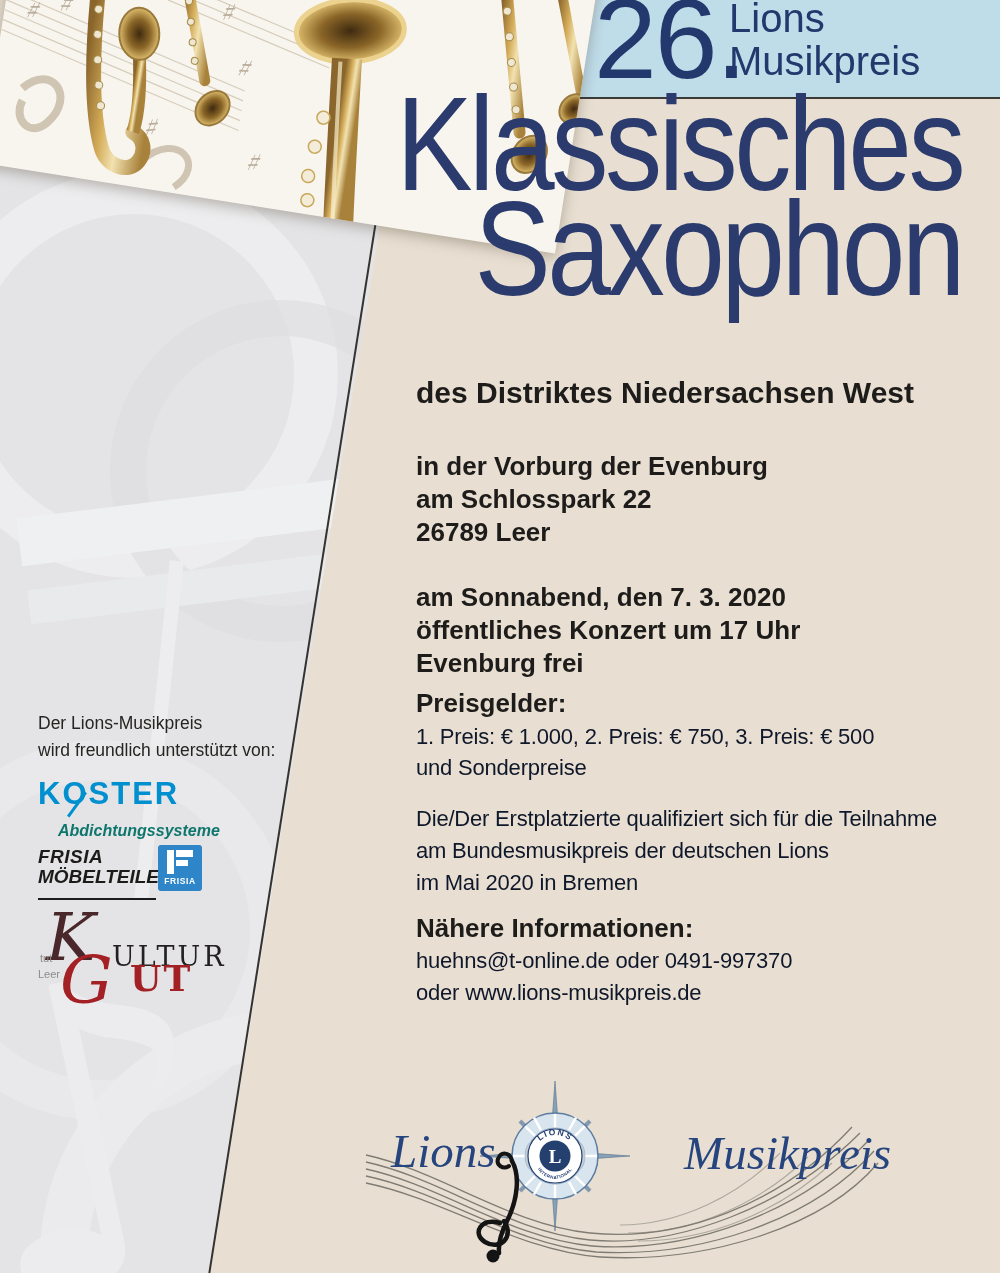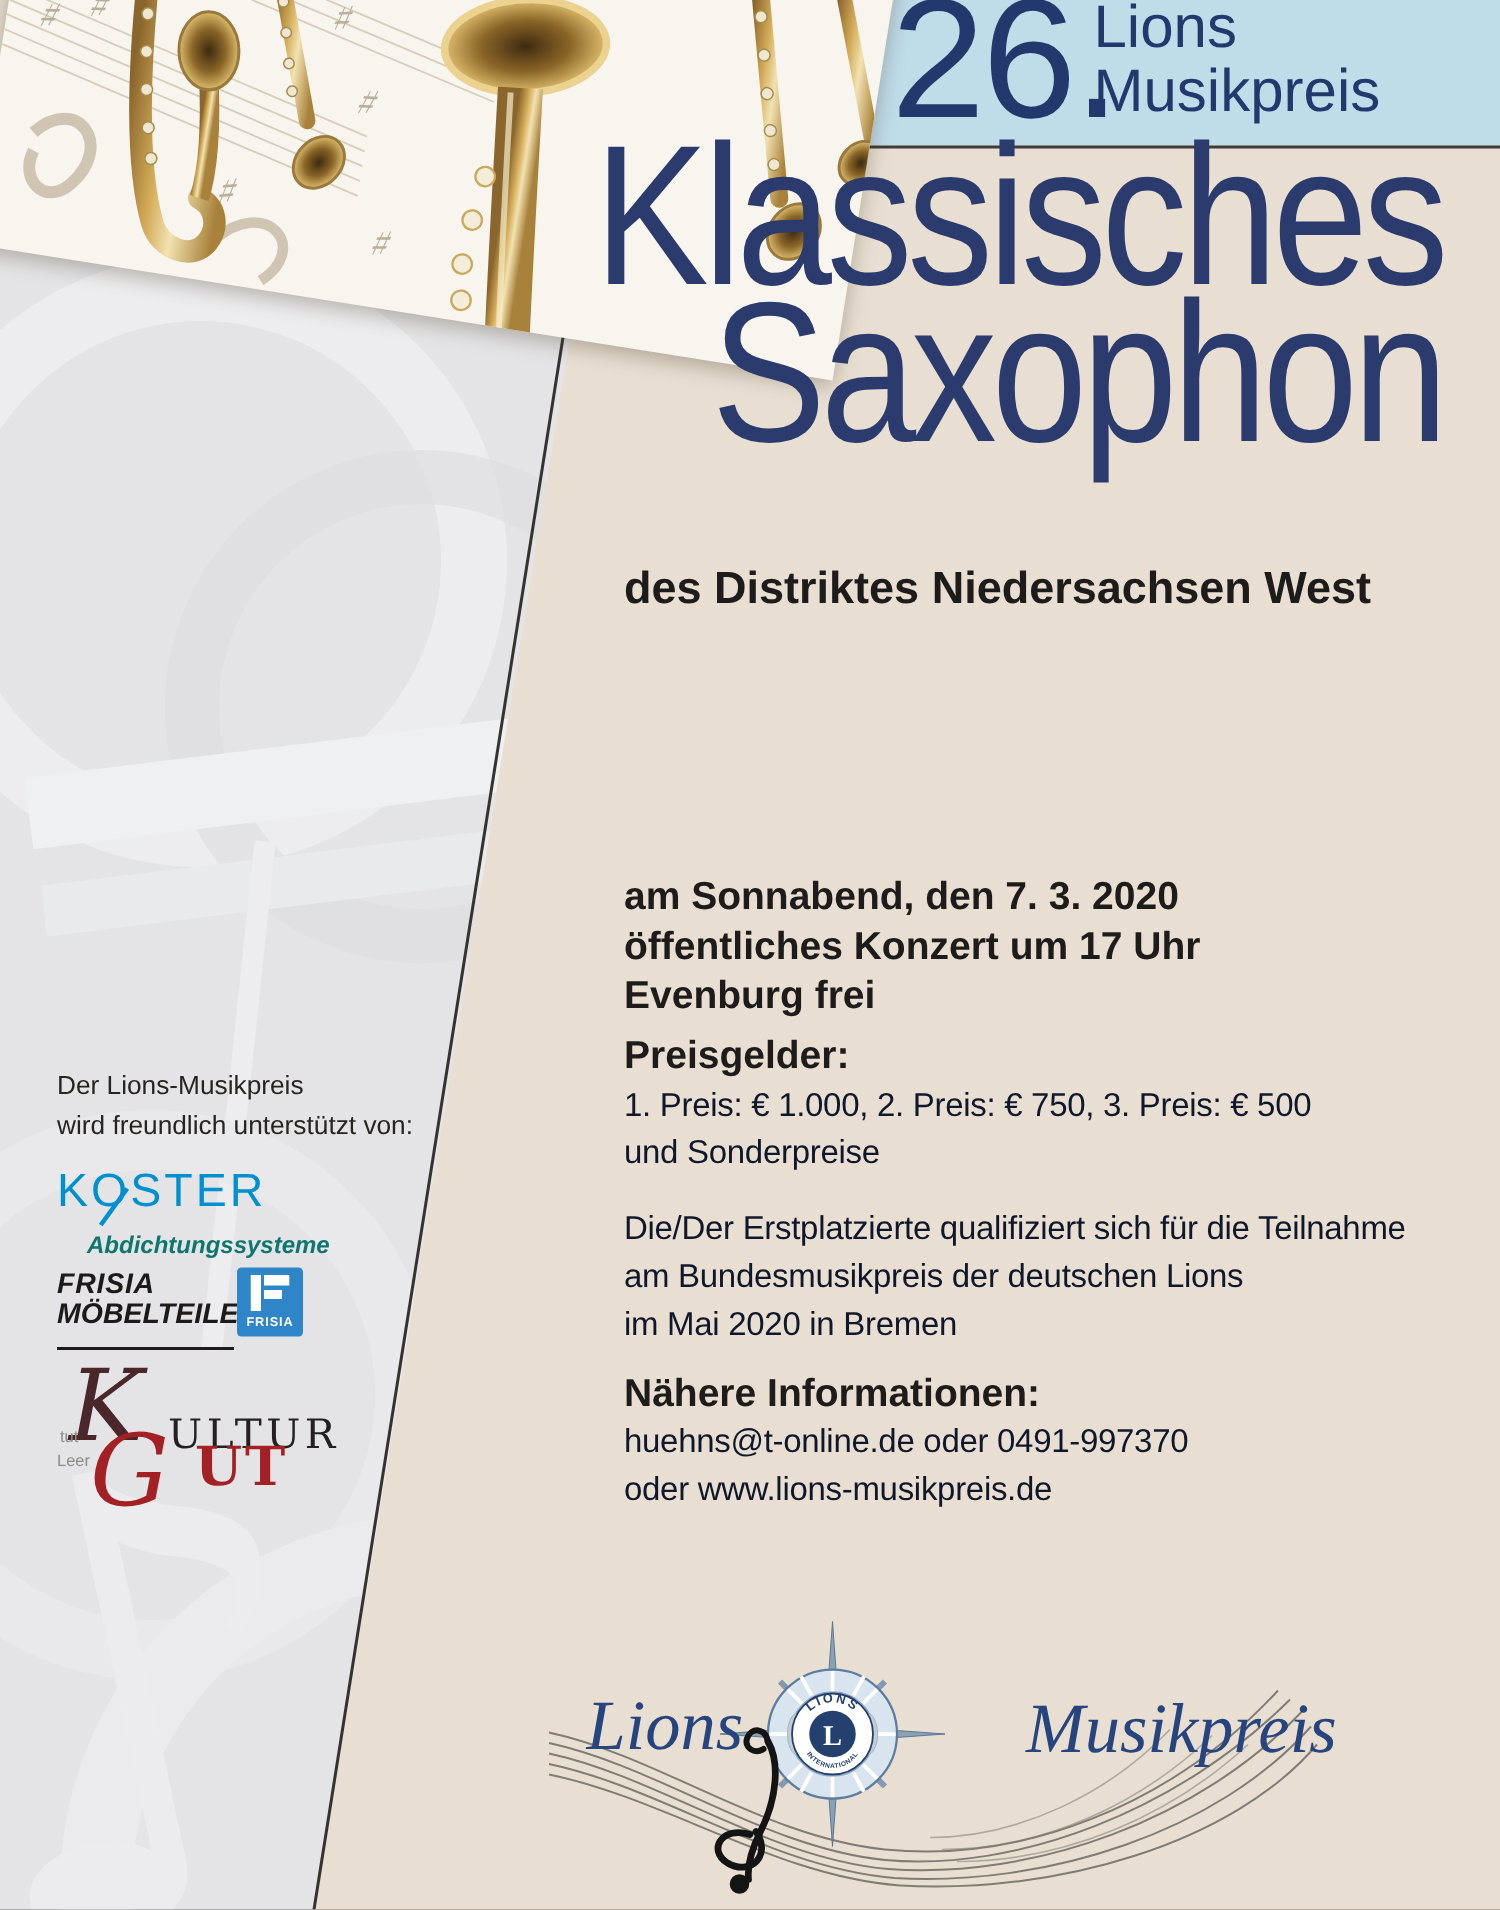--- a/index.html
+++ b/index.html
@@ -61,21 +61,21 @@
   .copy.prize2{top:752px;}
   .copy.qual{top:803px;}
   .copy.infoh{top:913px;font-size:26px;font-weight:bold;}
   .copy.info1{top:945px;text-align:center;}
   .copy.info2{top:977px;}
 
   
   .sup-intro{position:absolute;left:38px;top:710px;z-index:4;font-size:17.5px;
              line-height:27px;color:#262521;}
   .koester{position:absolute;left:38px;top:778px;z-index:4;color:#0090cf;
-           font-size:31px;font-weight:normal;letter-spacing:2px;line-height:1;}
+           font-size:31px;font-weight:bold;letter-spacing:2px;line-height:1;}
   .koester .k-o{position:relative;display:inline-block;}
   .koester .k-o i{position:absolute;left:0px;bottom:3px;width:30px;height:3px;background:#0090cf;
                   transform:rotate(-54deg);transform-origin:50% 50%;}
   .koester-tag{position:absolute;left:58px;top:822px;z-index:4;color:#0f766e;
                font-size:16px;font-style:italic;font-weight:bold;}
   .frisia{position:absolute;left:38px;top:847px;z-index:4;color:#1c1b19;line-height:1;}
   .frisia .f1{font-size:19px;font-weight:800;font-style:italic;letter-spacing:.5px;}
   .frisia .f2{font-size:19px;font-weight:800;font-style:italic;margin-top:1px;}
   .frisia .gmbh{font-size:10px;font-weight:bold;font-style:italic;}
   .frisia-rule{position:absolute;left:38px;top:898px;width:118px;height:2px;background:#1c1b19;z-index:4;}
@@ -214,20 +214,25 @@
   <div class="badge"></div>
   <div class="badge-line"></div>
   <div class="badge-num">26.</div>
   <div class="badge-w1">Lions</div>
   <div class="badge-w2">Musikpreis</div>
 
   <div class="title-line l1">Klassisches</div>
   <div class="title-line l2">Saxophon</div>
 
   <div class="copy h1">des Distriktes Niedersachsen West</div>
+  <div class="copy bold-block venue">
+    <div>in der Vorburg der Evenburg</div>
+    <div>am Schlosspark 22</div>
+    <div>26789 Leer</div>
+  </div>
   <div class="copy bold-block date">
     <div>am Sonnabend, den 7. 3. 2020</div>
     <div>öffentliches Konzert um 17 Uhr</div>
     <div>Evenburg frei</div>
   </div>
   <div class="copy ph">Preisgelder:</div>
   <div class="copy light prize1">1. Preis: € 1.000, 2. Preis: € 750, 3. Preis: € 500</div>
   <div class="copy light prize2">und Sonderpreise</div>
   <div class="copy light qual">
     <div>Die/Der Erstplatzierte qualifiziert sich für die Teilnahme</div>

